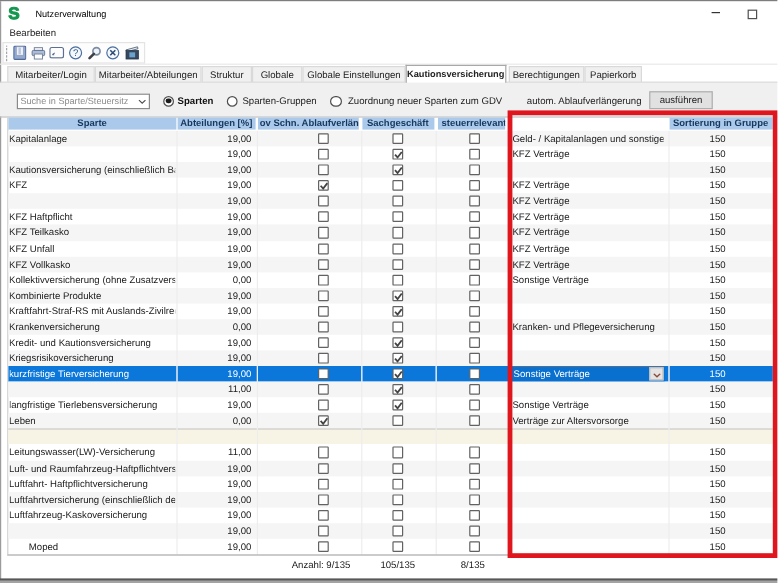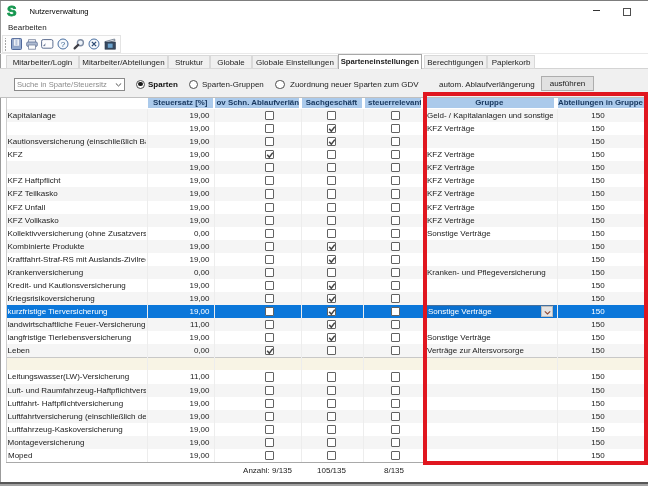--- a/index.html
+++ b/index.html
@@ -59,47 +59,47 @@
       <path d="M1 3.6 L10.6 1 L11 2.6 L1.4 5.2 Z" fill="#eef2f6" stroke="#4a5a70" stroke-width="0.7"></path>
       <rect x="1" y="4" width="10.4" height="7.2" fill="#37485e" stroke="#26364a" stroke-width="0.6"></rect>
       <rect x="3.8" y="5.6" width="4.8" height="4.2" fill="#6aa2cd"></rect>
     </svg>
 <div style="left:0;top:68px;width:648px;height:1px;background:#d4d4d4"></div>
 <div class="tab" style="left:6px;width:73px">Mitarbeiter/Login</div>
 <div class="tab" style="left:79px;width:89px">Mitarbeiter/Abteilungen</div>
 <div class="tab" style="left:168px;width:42px">Struktur</div>
 <div class="tab" style="left:210px;width:42px">Globale</div>
 <div class="tab" style="left:252px;width:86px">Globale Einstellungen</div>
-<div class="tab" style="left:338px;width:83.5px;top:54px;height:15px;background:#fff;border:1px solid #a8a8a8;border-bottom:none;font-weight:bold;line-height:14px;z-index:3;font-size:7.7px">Sparteneinstellungen</div>
+<div class="tab" style="left:338px;width:83.5px;top:54px;height:15px;background:#fff;border:1px solid #a8a8a8;border-bottom:none;font-weight:bold;line-height:14px;z-index:3;font-size:7.7px">Kautionsversicherung</div>
 <div class="tab" style="left:423.5px;width:63.5px">Berechtigungen</div>
 <div class="tab" style="left:487px;width:48px">Papierkorb</div>
 <div style="left:0;top:69px;width:648px;height:28px;background:#f0f0f0;z-index:0"></div>
 <div style="left:0;top:97px;width:648px;height:1px;background:#c0c0c0"></div>
 <div style="left:14px;top:77.5px;width:111px;height:13.5px;background:#fff;border:1px solid #8a8a8a"></div>
 <div class="t8" style="left:17px;top:80px;color:#8b8b8b;font-size:7.6px">Suche in Sparte/Steuersitz</div>
 <svg style="left:114.5px;top:83px" width="7" height="4" viewBox="0 0 7 4">
       <path d="M0.8 0.4 L3.5 3 L6.2 0.4" stroke="#4f4f4f" stroke-width="1" fill="none"></path>
     </svg>
 <div style="left:135.7px;top:79.5px;width:9.6px;height:9.6px;border:1px solid #4e4e4e;border-radius:50%;background:#fff"></div>
     <div style="left:138.3px;top:82.1px;width:4.4px;height:4.4px;border-radius:50%;background:#1b1b1b"></div>
 <div class="t8" style="left:148px;top:80px;font-weight:bold;color:#111">Sparten</div>
 <div style="left:188.7px;top:79.5px;width:9.6px;height:9.6px;border:1px solid #4e4e4e;border-radius:50%;background:#fff"></div>
 <div class="t8" style="left:202px;top:80px">Sparten-Gruppen</div>
 <div style="left:275.2px;top:79.5px;width:9.6px;height:9.6px;border:1px solid #4e4e4e;border-radius:50%;background:#fff"></div>
 <div class="t8" style="left:290px;top:80px">Zuordnung neuer Sparten zum GDV</div>
 <div class="t8" style="left:439px;top:80px">autom. Ablaufverlängerung</div>
 <div style="left:541px;top:75.5px;width:53px;height:15px;background:#e1e1e1;border:1px solid #adadad"></div>
 <div class="t8" style="left:541px;top:79px;width:53px;text-align:center">ausführen</div>
 <div style="left:6px;top:98px;width:1px;height:364px;background:#cfcfcf"></div>
-<div class="hcell" style="left:148px;width:64.5px;">Steuersatz [%]</div>
+<div class="hcell" style="left:7px;width:139.5px;">Sparte</div>
+<div class="hcell" style="left:148px;width:64.5px;">Abteilungen [%]</div>
 <div class="hcell" style="left:214.5px;width:84.5px;text-align:left;padding-left:2px;">ov Schn. Ablaufverlängerung</div>
 <div class="hcell" style="left:301.5px;width:60.0px;">Sachgeschäft</div>
 <div class="hcell" style="left:365px;width:55.5px;text-indent:3px;">steuerrelevant</div>
-<div class="hcell" style="left:424.5px;width:129.5px;">Gruppe</div>
-<div class="hcell" style="left:557.5px;width:86.0px;">Abteilungen in Gruppe</div>
+<div class="hcell" style="left:557.5px;width:86.0px;">Sortierung in Gruppe</div>
 <div style="left:6.5px;top:109px;width:637px;height:13px;background:#f5f5f5"></div>
 <div class="t8" style="left:7.5px;top:109px;width:138.5px;overflow:hidden;line-height:13px;color:#1b1b1b">Kapitalanlage</div>
 <div class="t8" style="left:148px;top:109px;width:61.5px;text-align:right;line-height:13px;color:#1b1b1b">19,00</div>
 <div class="cb" style="left:264.7px;top:110.7px;"></div>
 <div class="cb" style="left:326.7px;top:110.7px;"></div>
 <div class="cb" style="left:390.7px;top:110.7px;"></div>
 <div class="t8" style="left:427px;top:109px;width:126px;overflow:hidden;line-height:13px;color:#1b1b1b">Geld- / Kapitalanlagen und sonstige</div>
 <div class="t8" style="left:557.5px;top:109px;width:81px;text-align:center;line-height:13px;color:#1b1b1b">150</div>
 <div class="t8" style="left:148px;top:122px;width:61.5px;text-align:right;line-height:13px;color:#1b1b1b">19,00</div>
 <div class="cb" style="left:264.7px;top:123.7px;"></div>
@@ -235,21 +235,20 @@
 <svg style="left:543.5px;top:310.5px" width="7" height="4" viewBox="0 0 7 4">
       <path d="M0.8 0.4 L3.5 3 L6.2 0.4" stroke="#8d4a36" stroke-width="1.1" fill="none"></path>
     </svg>
 <div class="t8" style="left:557.5px;top:305px;width:81px;text-align:center;line-height:13px;color:#fff">150</div>
 <div style="left:147px;top:305px;width:1px;height:13px;background:rgba(255,255,255,0.55)"></div>
 <div style="left:213.5px;top:305px;width:1px;height:13px;background:rgba(255,255,255,0.55)"></div>
 <div style="left:300.5px;top:305px;width:1px;height:13px;background:rgba(255,255,255,0.55)"></div>
 <div style="left:362.5px;top:305px;width:1px;height:13px;background:rgba(255,255,255,0.55)"></div>
 <div style="left:556.5px;top:305px;width:1px;height:13px;background:rgba(255,255,255,0.55)"></div>
 <div style="left:6.5px;top:318px;width:637px;height:13px;background:#f5f5f5"></div>
-<div class="t8" style="left:7.5px;top:318px;width:138.5px;overflow:hidden;line-height:13px;color:#1b1b1b">landwirtschaftliche Feuer-Versicherung</div>
 <div class="t8" style="left:148px;top:318px;width:61.5px;text-align:right;line-height:13px;color:#1b1b1b">11,00</div>
 <div class="cb" style="left:264.7px;top:319.7px;"></div>
 <div class="cb" style="left:326.7px;top:319.7px;"></div>
     <svg class="ck" style="left:326.7px;top:319.7px;" width="10" height="10" viewBox="0 0 10 10">
       <path d="M2.2 4.8 L4.3 7.2 L7.8 2.6" stroke="#444" stroke-width="1.5" fill="none"></path>
     </svg>
 <div class="cb" style="left:390.7px;top:319.7px;"></div>
 <div class="t8" style="left:557.5px;top:318px;width:81px;text-align:center;line-height:13px;color:#1b1b1b">150</div>
 <div class="t8" style="left:7.5px;top:331px;width:138.5px;overflow:hidden;line-height:13px;color:#1b1b1b">langfristige Tierlebensversicherung</div>
 <div class="t8" style="left:148px;top:331px;width:61.5px;text-align:right;line-height:13px;color:#1b1b1b">19,00</div>
@@ -299,27 +298,26 @@
 <div class="cb" style="left:326.7px;top:411.7px;"></div>
 <div class="cb" style="left:390.7px;top:411.7px;"></div>
 <div class="t8" style="left:557.5px;top:410px;width:81px;text-align:center;line-height:13px;color:#1b1b1b">150</div>
 <div class="t8" style="left:7.5px;top:423px;width:138.5px;overflow:hidden;line-height:13px;color:#1b1b1b">Luftfahrzeug-Kaskoversicherung</div>
 <div class="t8" style="left:148px;top:423px;width:61.5px;text-align:right;line-height:13px;color:#1b1b1b">19,00</div>
 <div class="cb" style="left:264.7px;top:424.7px;"></div>
 <div class="cb" style="left:326.7px;top:424.7px;"></div>
 <div class="cb" style="left:390.7px;top:424.7px;"></div>
 <div class="t8" style="left:557.5px;top:423px;width:81px;text-align:center;line-height:13px;color:#1b1b1b">150</div>
 <div style="left:6.5px;top:436px;width:637px;height:13px;background:#f5f5f5"></div>
-<div class="t8" style="left:7.5px;top:436px;width:138.5px;overflow:hidden;line-height:13px;color:#1b1b1b">Montageversicherung</div>
 <div class="t8" style="left:148px;top:436px;width:61.5px;text-align:right;line-height:13px;color:#1b1b1b">19,00</div>
 <div class="cb" style="left:264.7px;top:437.7px;"></div>
 <div class="cb" style="left:326.7px;top:437.7px;"></div>
 <div class="cb" style="left:390.7px;top:437.7px;"></div>
 <div class="t8" style="left:557.5px;top:436px;width:81px;text-align:center;line-height:13px;color:#1b1b1b">150</div>
-<div class="t8" style="left:8px;top:449px;width:111px;overflow:hidden;line-height:13px;color:#1b1b1b">Moped</div>
+<div class="t8" style="left:24px;top:449px;width:111px;overflow:hidden;line-height:13px;color:#1b1b1b">Moped</div>
 <div class="t8" style="left:148px;top:449px;width:61.5px;text-align:right;line-height:13px;color:#1b1b1b">19,00</div>
 <div class="cb" style="left:264.7px;top:450.7px;"></div>
 <div class="cb" style="left:326.7px;top:450.7px;"></div>
 <div class="cb" style="left:390.7px;top:450.7px;"></div>
 <div class="t8" style="left:557.5px;top:449px;width:81px;text-align:center;line-height:13px;color:#1b1b1b">150</div>
 <div class="vline" style="left:147px"></div>
 <div class="vline" style="left:213.5px"></div>
 <div class="vline" style="left:300.5px"></div>
 <div class="vline" style="left:362.5px"></div>
 <div class="vline" style="left:556.5px"></div>

